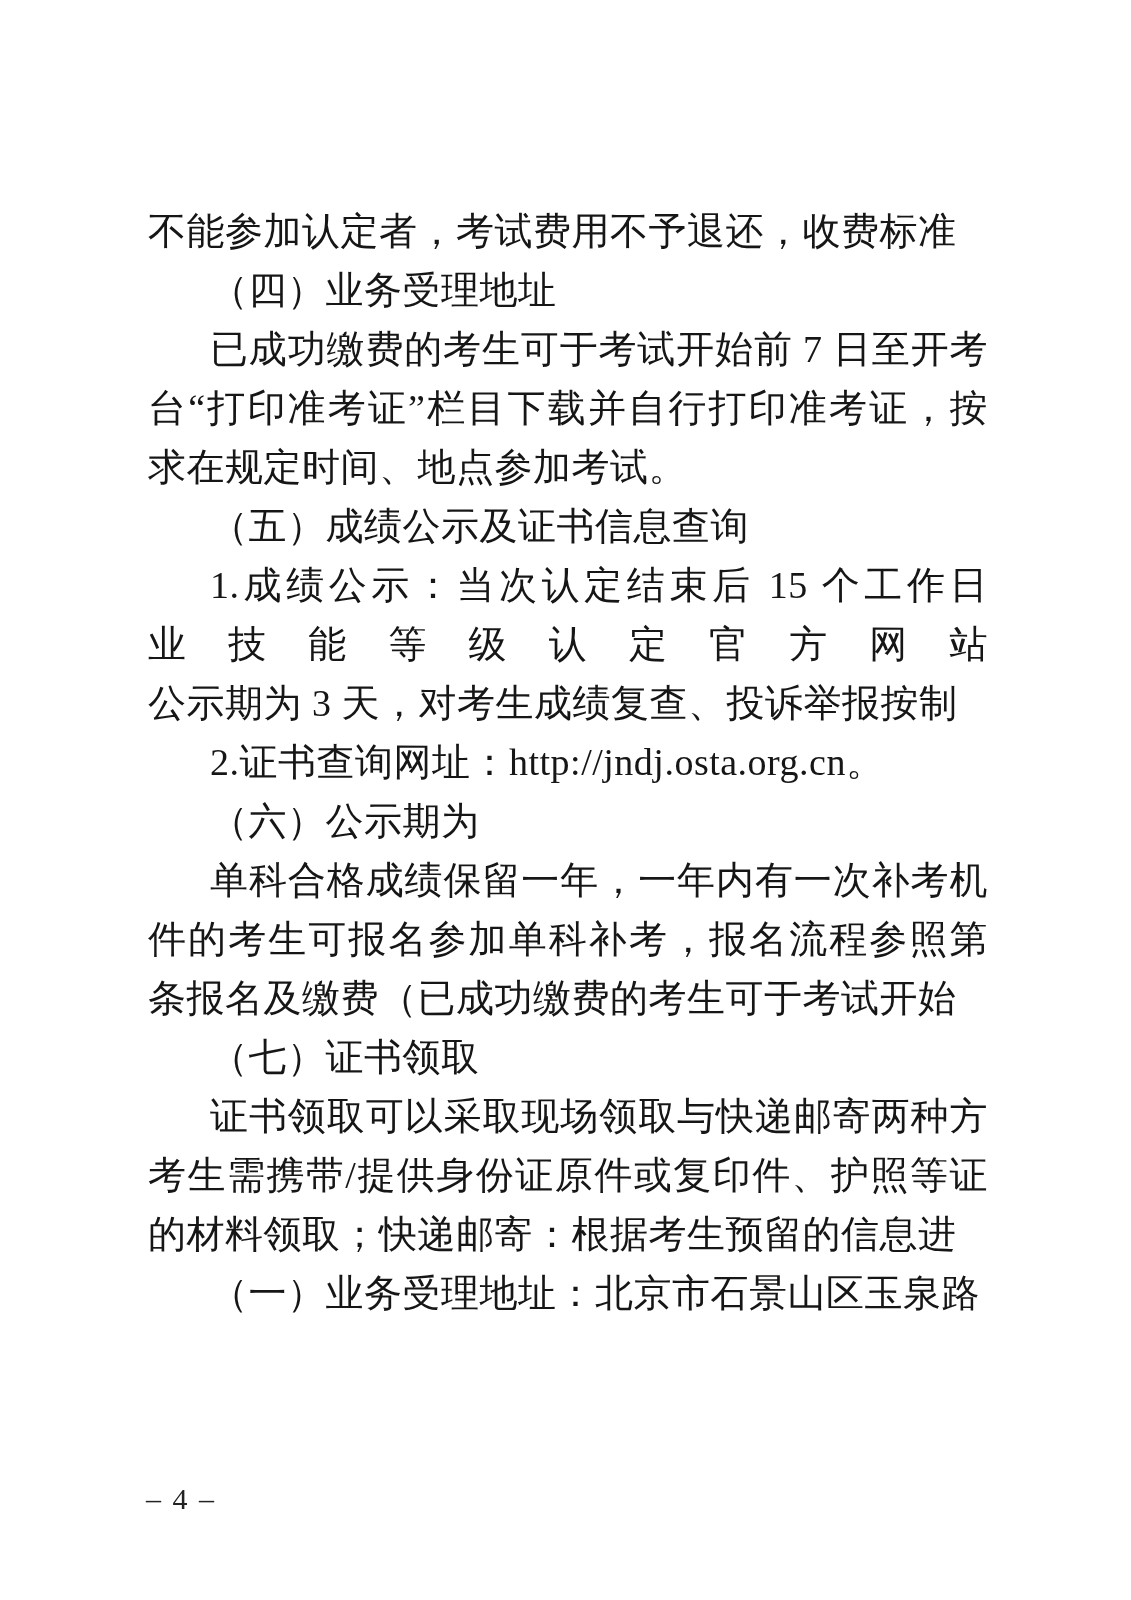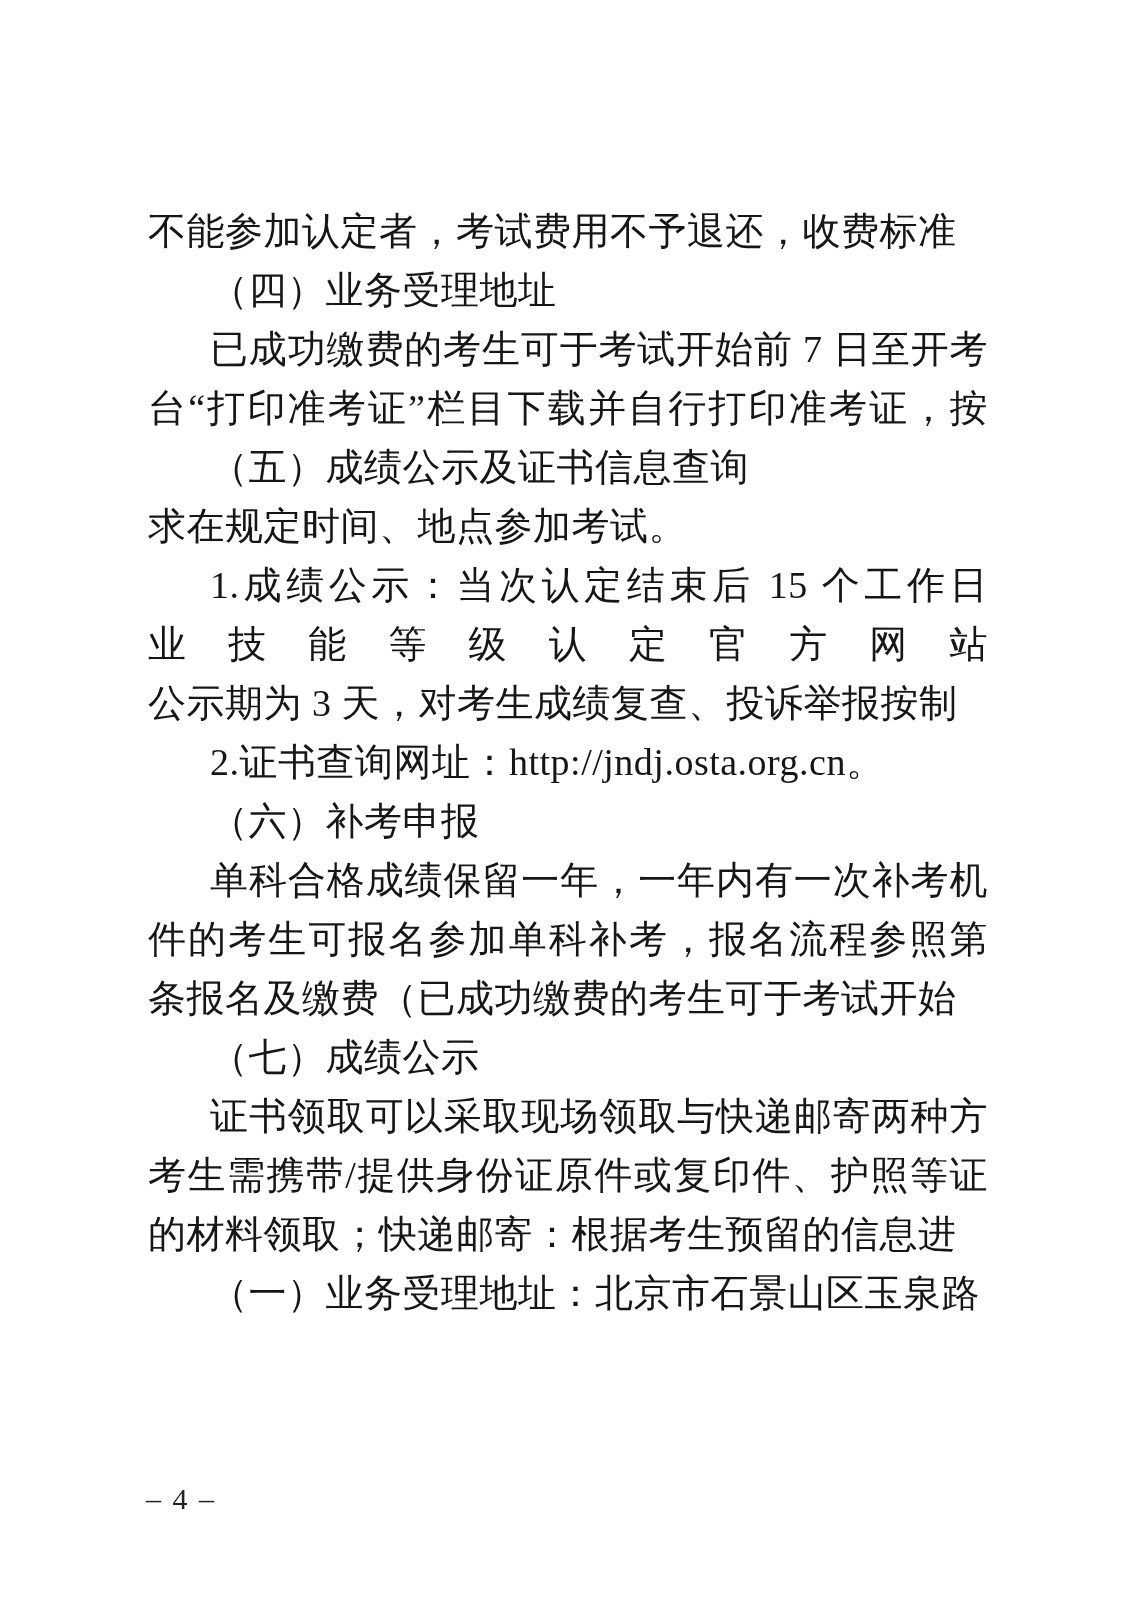--- a/index.html
+++ b/index.html
@@ -50,30 +50,30 @@
 </style>
 </head>
 <body>
 
 <div class="page">
   <div class="content" id="doc-content">
       <div class="line">不能参加认定者，考试费用不予退还，收费标准见附件 2。</div>
       <div class="line indent">（四）业务受理地址</div>
       <div class="line indent fill">已成功缴费的考生可于考试开始前 7 日至开考前登录管理平</div>
       <div class="line fill">台“打印准考证”栏目下载并自行打印准考证，按照准考证上的要</div>
+      <div class="line">求在规定时间、地点参加考试。</div>
       <div class="line indent">（五）成绩公示及证书信息查询</div>
-      <div class="line">求在规定时间、地点参加考试。</div>
       <div class="line indent fill">1.成绩公示：当次认定结束后 15 个工作日内，考生成绩在职</div>
       <div class="line fill">业技能等级认定官方网站（http://www.jinengpingjia.com）进行公示，</div>
       <div class="line">公示期为 3 天，对考生成绩复查、投诉举报按制度处理。</div>
       <div class="line indent">2.证书查询网址：http://jndj.osta.org.cn。</div>
-      <div class="line indent">（六）补考申报</div>
+      <div class="line indent">（六）公示期为</div>
       <div class="line indent fill">单科合格成绩保留一年，一年内有一次补考机会，符合补考条</div>
       <div class="line fill">件的考生可报名参加单科补考，报名流程参照第（一）条到第（三）</div>
       <div class="line">条报名及缴费（已成功缴费的考生可于考试开始前）。</div>
-      <div class="line indent">（七）成绩公示</div>
+      <div class="line indent">（七）证书领取</div>
       <div class="line indent fill">证书领取可以采取现场领取与快递邮寄两种方式。现场领取:</div>
       <div class="line fill">考生需携带/提供身份证原件或复印件、护照等证明身份证明信息</div>
       <div class="line">的材料领取；快递邮寄：根据考生预留的信息进行快递邮寄。</div>
       <div class="line indent">（一）业务受理地址：北京市石景山区玉泉路 63 号远洋时代</div>
     </div>
   <div class="footer">– 4 –</div>
 </div>
 
 </body></html>

